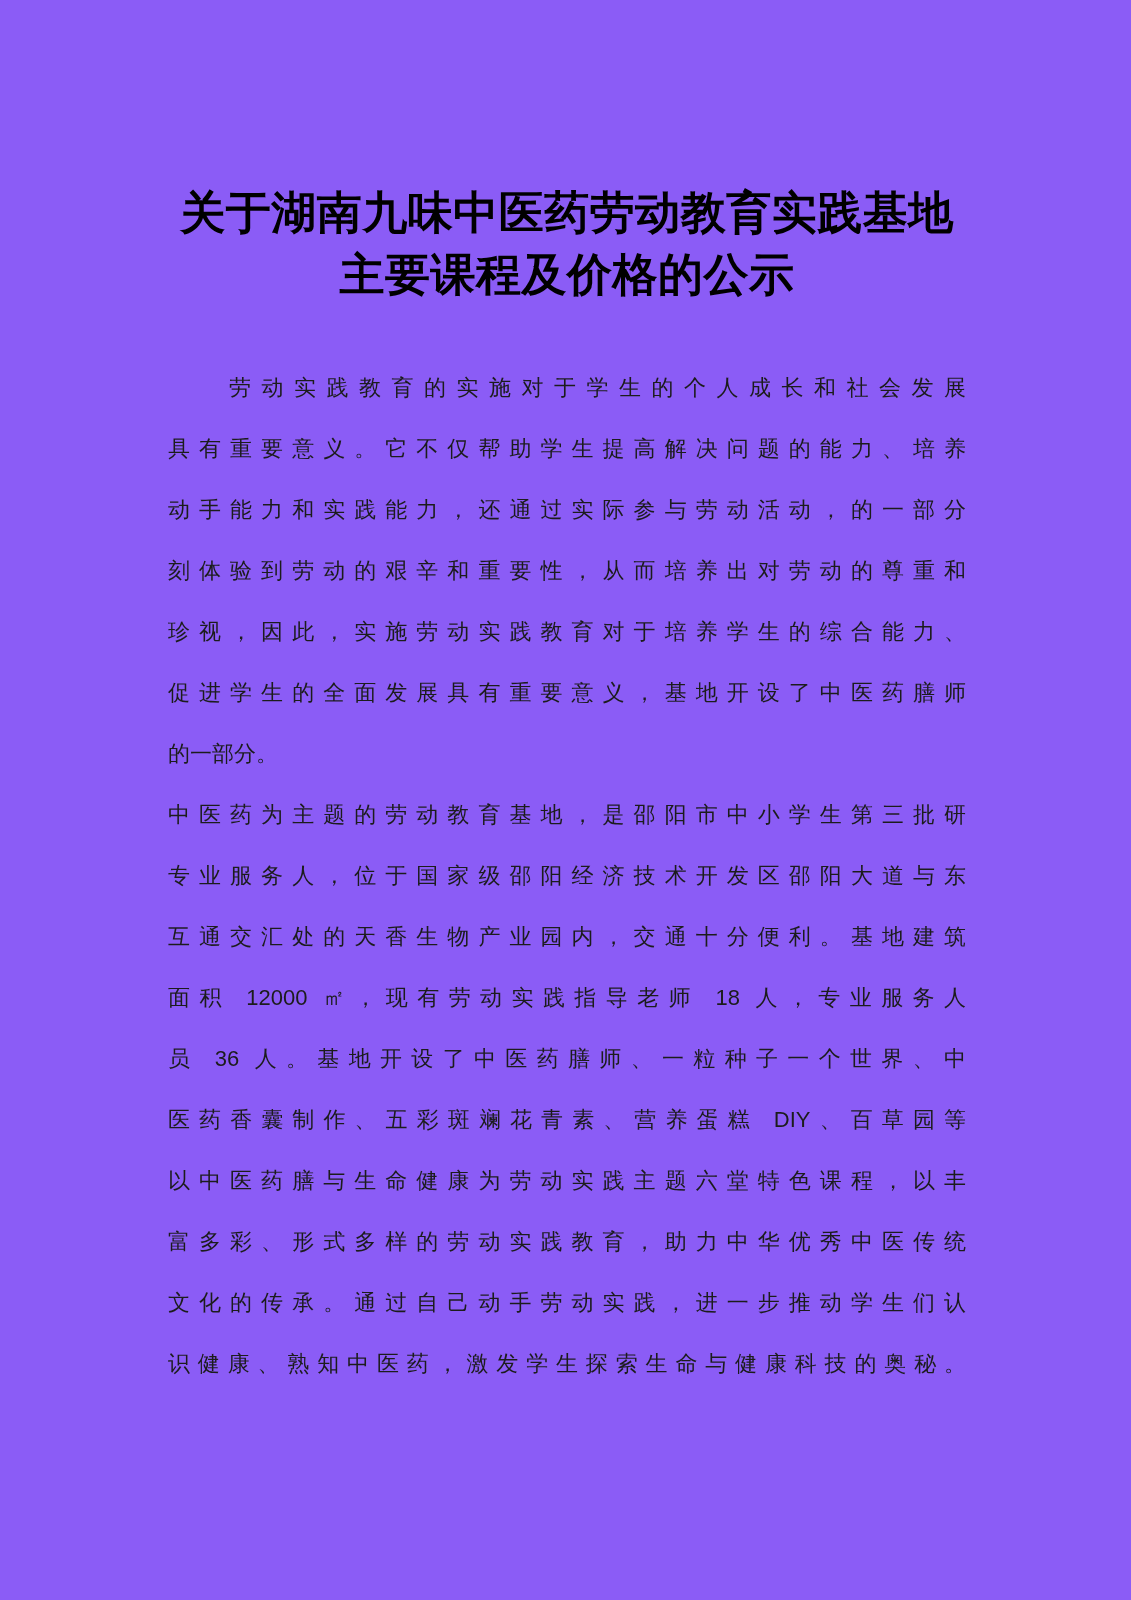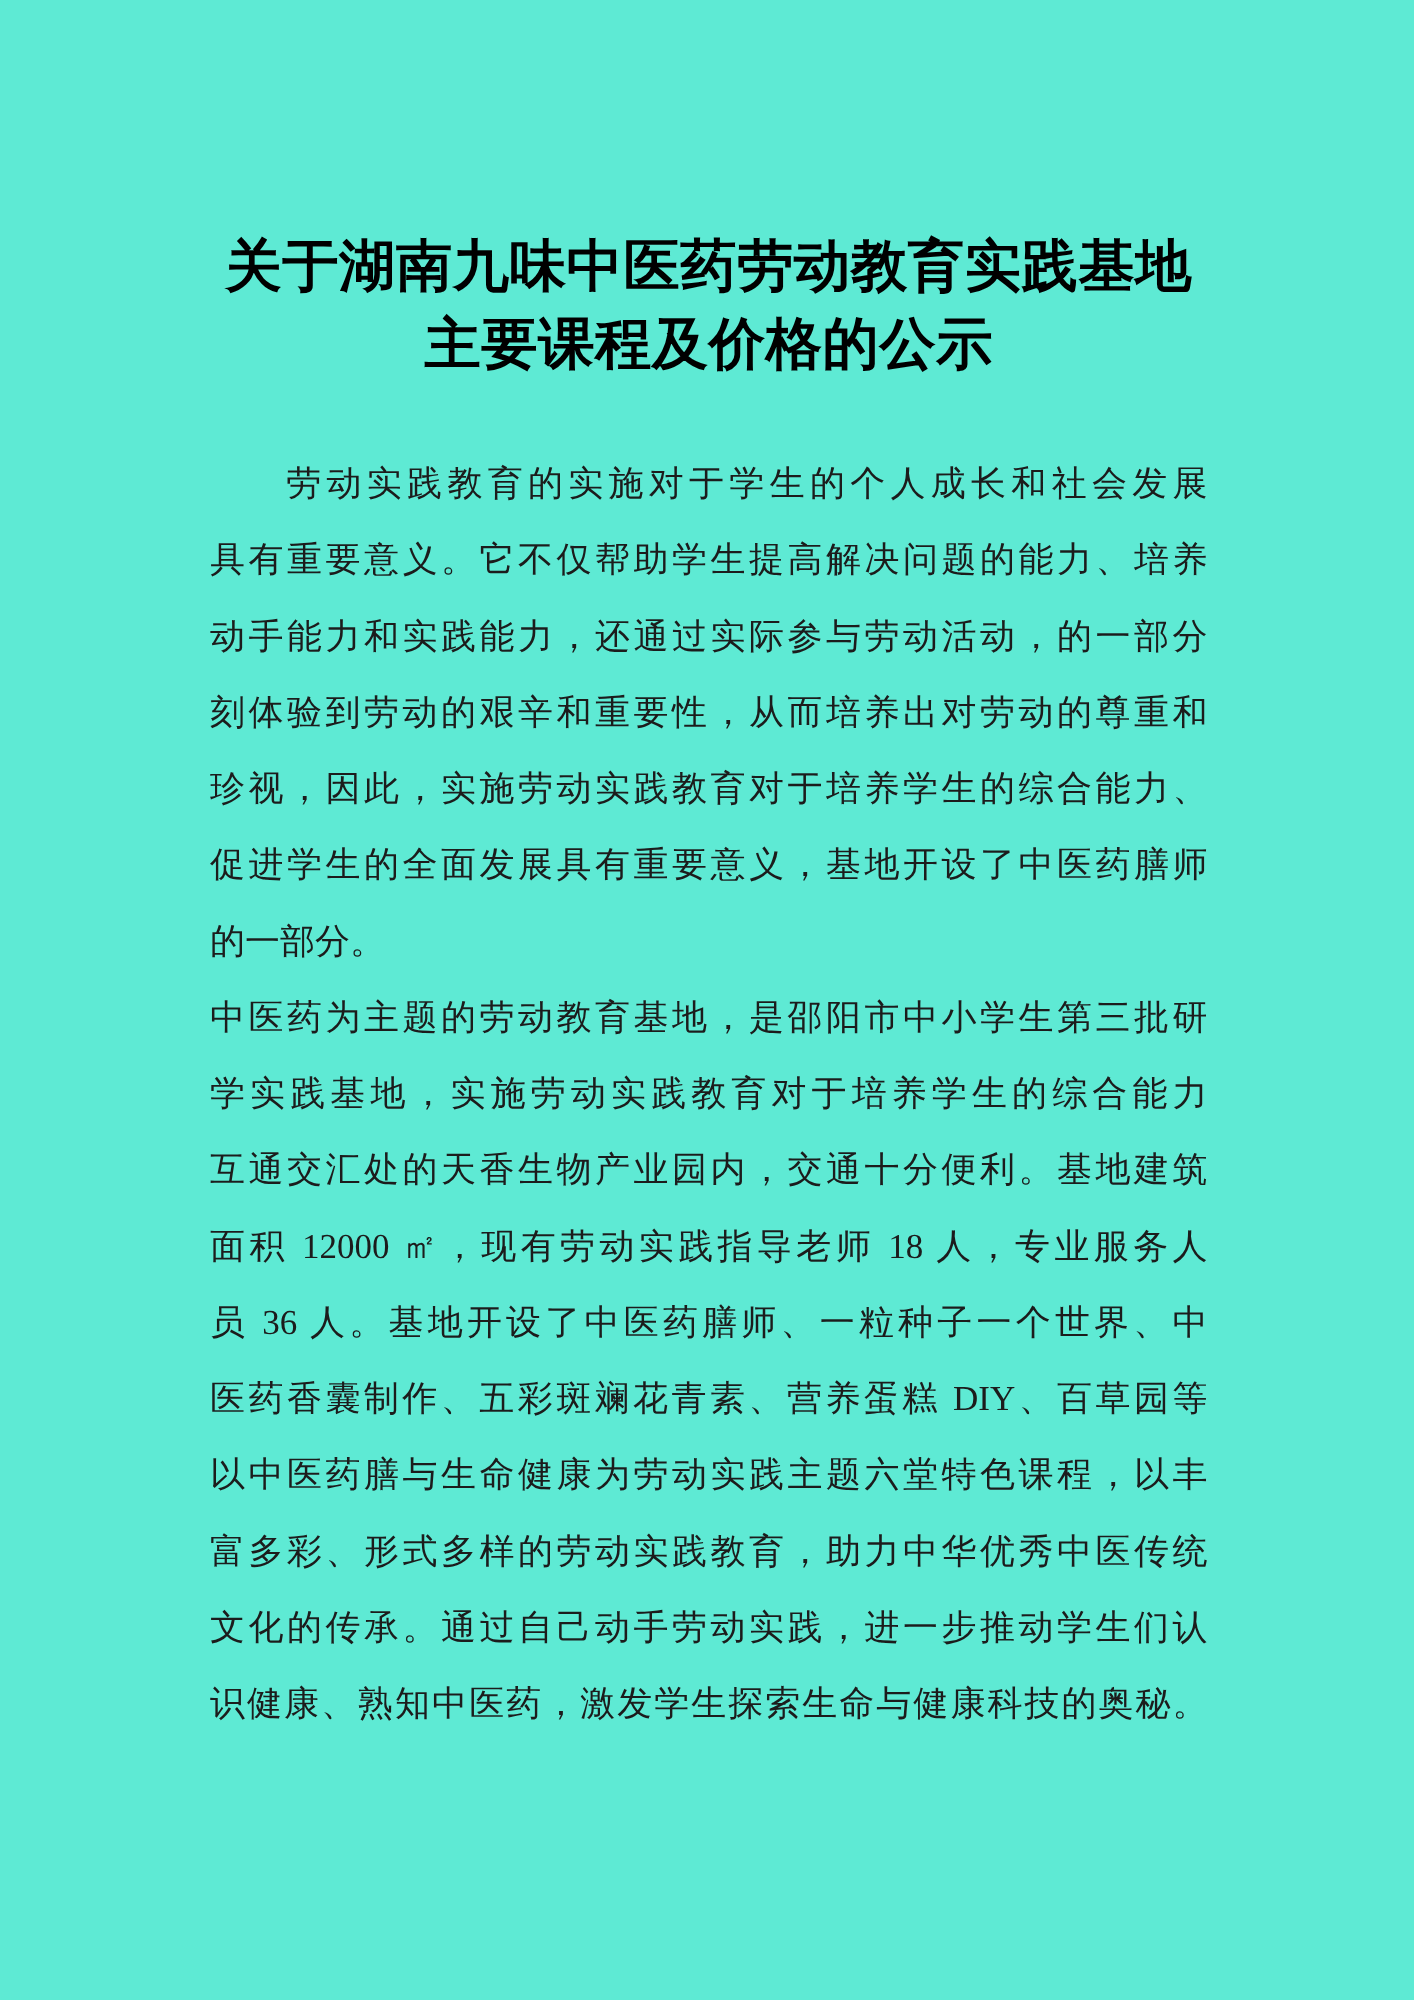--- a/index.html
+++ b/index.html
@@ -5,40 +5,40 @@
   html, body {
     margin: 0;
     padding: 0;
     background: #ffffff;
   }
   .page {
     position: relative;
     width: 1131px;
     height: 1600px;
     margin: 0 auto;
-    background: #5eead4;
+    background: #8b5cf6;
     box-sizing: border-box;
     padding: 182px 165px 0 168px;
     overflow: hidden;
   }
   .doc-title {
     margin: 0;
     color: #000000;
     font-family: "Liberation Sans", "DejaVu Sans", sans-serif;
     font-weight: 700;
     font-size: 45px;
     line-height: 62px;
     text-align: center;
     letter-spacing: 0.5px;
   }
   .doc-body {
     margin-top: 51px;
     color: #1c1c1c;
-    font-family: Liberation Serif, serif;
-    font-size: 28px;
+    font-family: Liberation Sans, sans-serif;
+    font-size: 22px;
     line-height: 61px;
   }
   .line {
     height: 61px;
     white-space: nowrap;
     text-align: justify;
     text-align-last: justify;
     text-justify: inter-ideograph;
     overflow: hidden;
   }
@@ -69,21 +69,21 @@
       <div class="line">具有重要意义。它不仅帮助学生提高解决问题的能力、培养</div>
       <div class="line">动手能力和实践能力，还通过实际参与劳动活动，的一部分</div>
       <div class="line">刻体验到劳动的艰辛和重要性，从而培养出对劳动的尊重和</div>
       <div class="line">珍视，因此，实施劳动实践教育对于培养学生的综合能力、</div>
       <div class="line">促进学生的全面发展具有重要意义，基地开设了中医药膳师</div>
       <div class="line last-left">的一部分。</div>
     </div>
 
     <div class="paragraph">
       <div class="line">中医药为主题的劳动教育基地，是邵阳市中小学生第三批研</div>
-      <div class="line">学实践基地，实施劳动实践教育对于培养学生的综合能力</div>
+      <div class="line">专业服务人，位于国家级邵阳经济技术开发区邵阳大道与东</div>
       <div class="line">互通交汇处的天香生物产业园内，交通十分便利。基地建筑</div>
       <div class="line">面积 12000 ㎡，现有劳动实践指导老师 18 人，专业服务人</div>
       <div class="line">员 36 人。基地开设了中医药膳师、一粒种子一个世界、中</div>
       <div class="line">医药香囊制作、五彩斑斓花青素、营养蛋糕 DIY、百草园等</div>
       <div class="line">以中医药膳与生命健康为劳动实践主题六堂特色课程，以丰</div>
       <div class="line">富多彩、形式多样的劳动实践教育，助力中华优秀中医传统</div>
       <div class="line">文化的传承。通过自己动手劳动实践，进一步推动学生们认</div>
       <div class="line">识健康、熟知中医药，激发学生探索生命与健康科技的奥秘。</div>
     </div>
 

